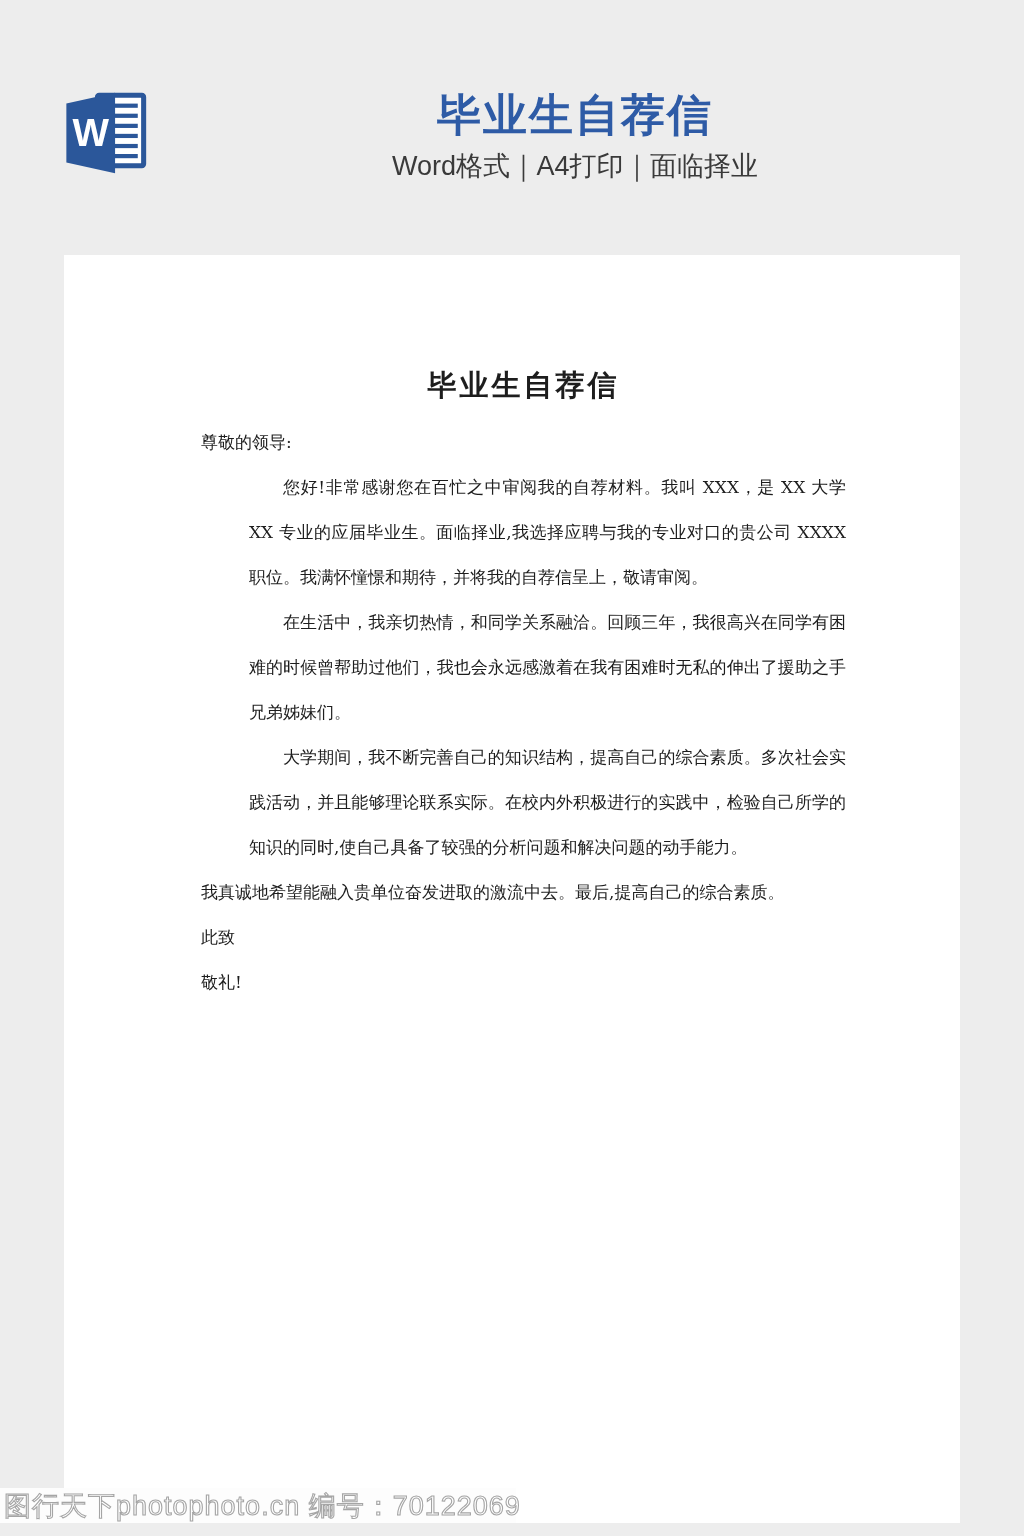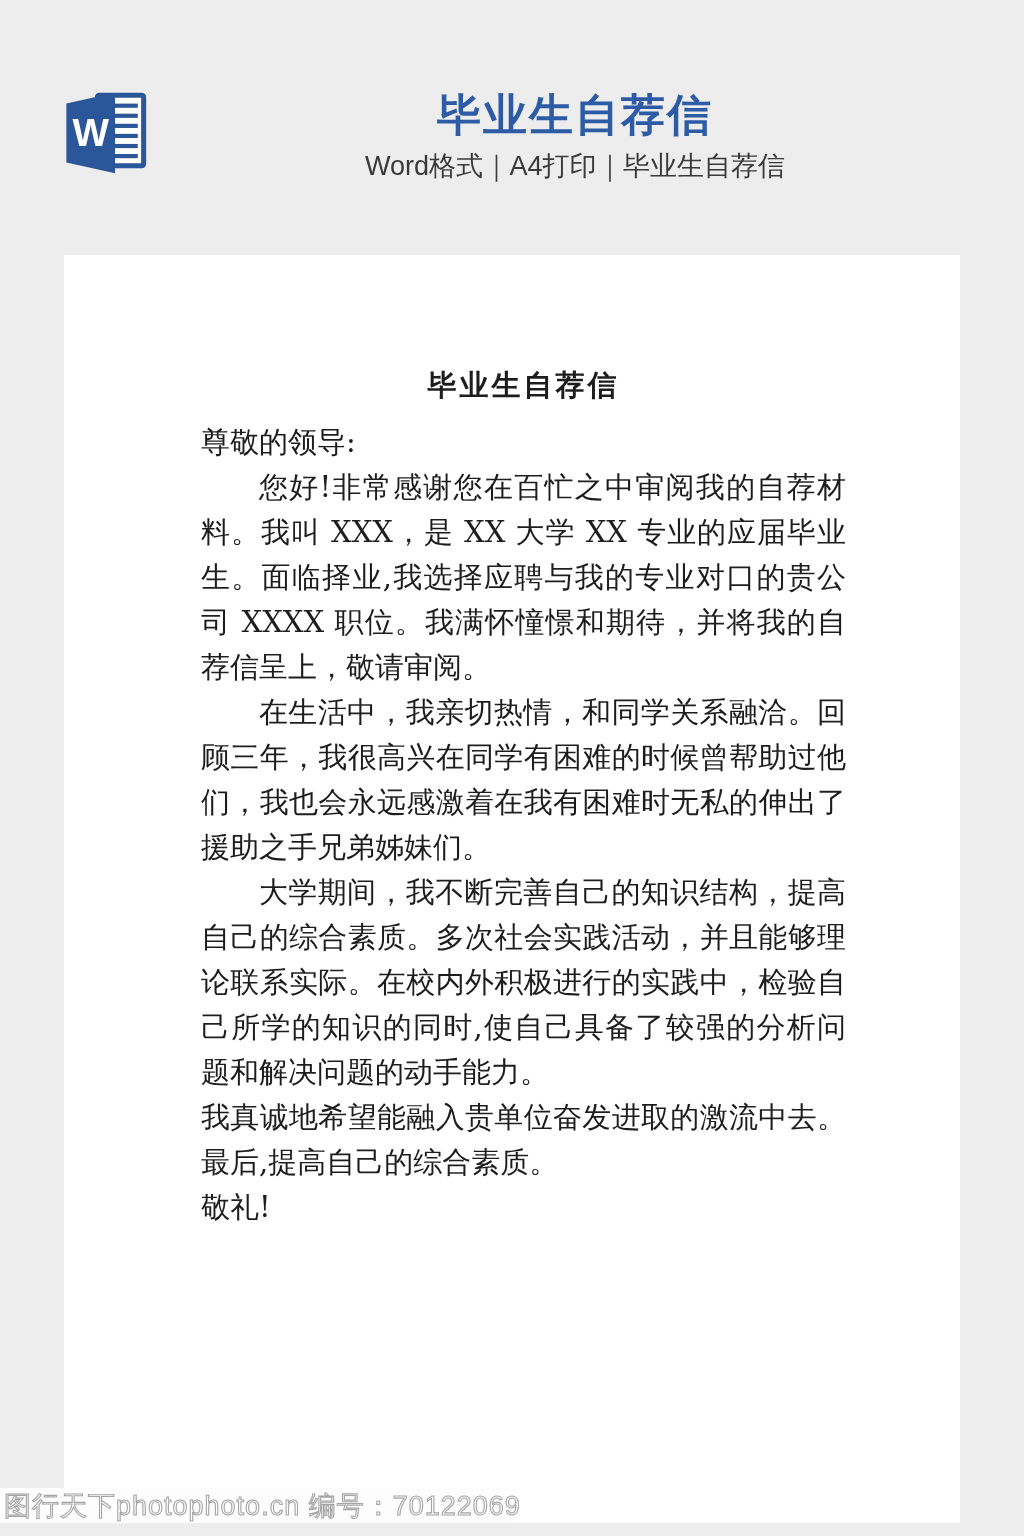--- a/index.html
+++ b/index.html
@@ -59,25 +59,25 @@
   .doc-title {
     text-align: center;
     font-size: 29px;
     line-height: 45px;
     font-weight: bold;
     letter-spacing: 3px;
     margin: 0 0 12px 0;
   }
   .doc p {
     margin: 0;
-    font-size: 29px;
+    font-size: 17px;
     line-height: 45px;
     text-align: justify;
   }
-  .doc p.indent { text-indent: 2em; }
+  .doc p.indent { text-indent: 2em; margin-left: 48px; }
 
   
   .watermark-band {
     position: absolute;
     left: 0;
     top: 1488px;
     width: 516px;
     height: 35px;
     background: #fdfdfd;
     display: flex;
@@ -106,31 +106,32 @@
       <rect x="51" y="53" width="38" height="5"></rect>
       <rect x="51" y="65" width="38" height="5"></rect>
       <rect x="51" y="77" width="38" height="5"></rect>
     </g>
     <polygon points="4,17 62,4 62,100 4,87" fill="#2b579a"></polygon>
     <text x="33" y="67" text-anchor="middle" font-size="46" font-weight="bold" fill="#ffffff" font-family="Liberation Sans, sans-serif">W</text>
   </svg>
 
   <div class="header-text">
     <div class="header-title">毕业生自荐信</div>
-    <div class="header-subtitle">Word格式｜A4打印｜毕业生自荐信</div>
+    <div class="header-subtitle">Word格式｜A4打印｜面临择业</div>
   </div>
 
   <div class="page">
     <div class="doc">
       <div class="doc-title">毕业生自荐信</div>
       <p>尊敬的领导:</p>
       <p class="indent">您好!非常感谢您在百忙之中审阅我的自荐材料。我叫 XXX，是 XX 大学 XX 专业的应届毕业生。面临择业,我选择应聘与我的专业对口的贵公司 XXXX 职位。我满怀憧憬和期待，并将我的自荐信呈上，敬请审阅。</p>
       <p class="indent">在生活中，我亲切热情，和同学关系融洽。回顾三年，我很高兴在同学有困难的时候曾帮助过他们，我也会永远感激着在我有困难时无私的伸出了援助之手兄弟姊妹们。</p>
       <p class="indent">大学期间，我不断完善自己的知识结构，提高自己的综合素质。多次社会实践活动，并且能够理论联系实际。在校内外积极进行的实践中，检验自己所学的知识的同时,使自己具备了较强的分析问题和解决问题的动手能力。</p>
       <p>我真诚地希望能融入贵单位奋发进取的激流中去。最后,提高自己的综合素质。</p>
+      <p>此致</p>
       <p>敬礼!</p>
     </div>
   </div>
 
   <div class="watermark-band">
     <span class="watermark-text">图行天下photophoto.cn 编号：70122069</span>
   </div>
 
 </div>
 

